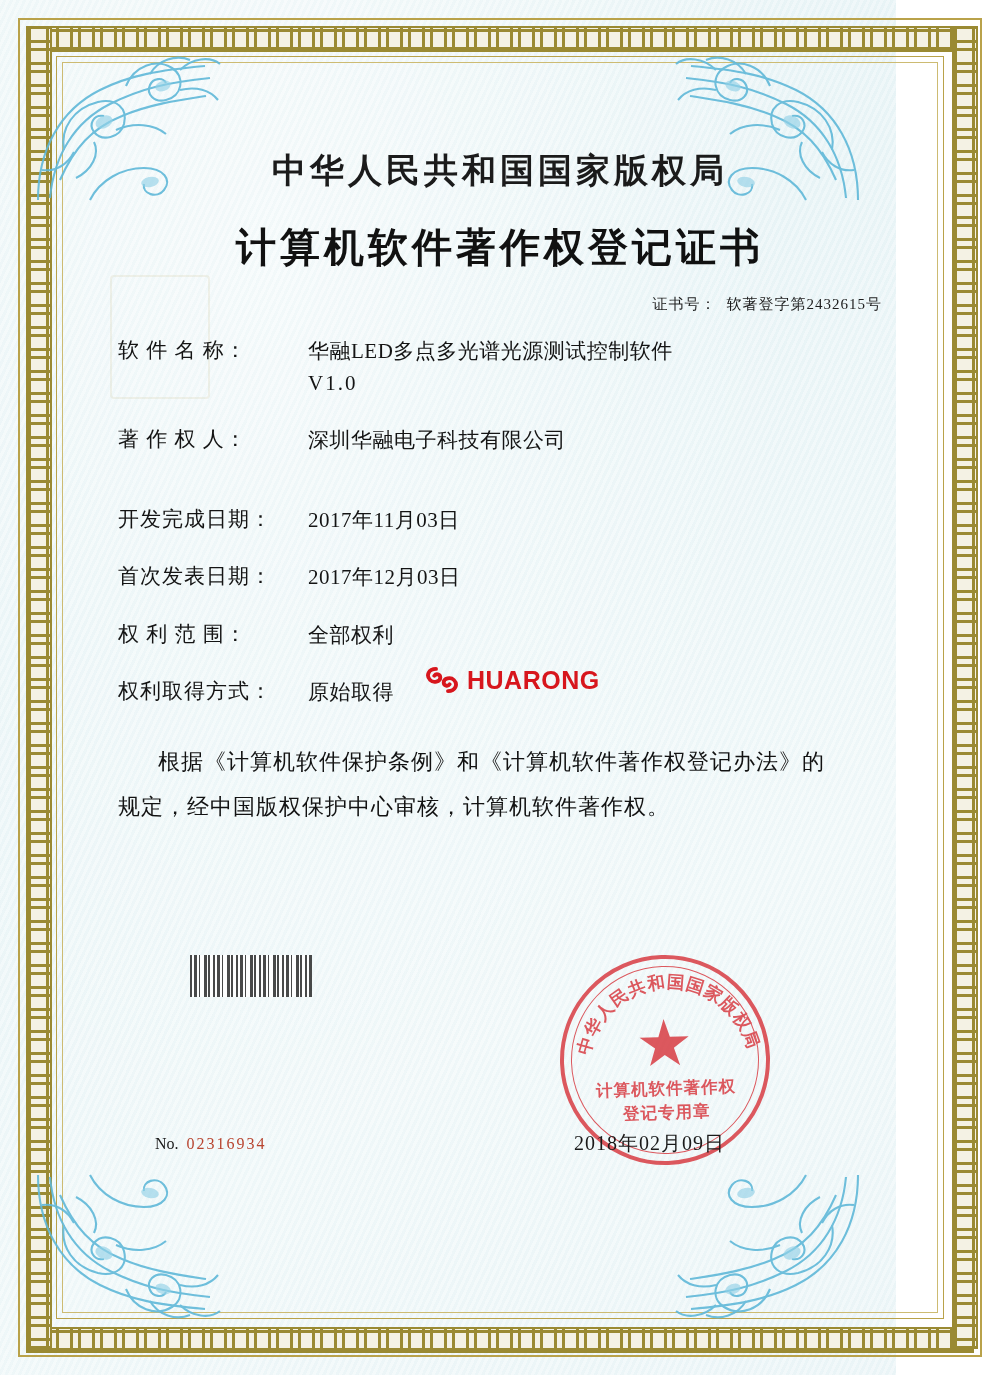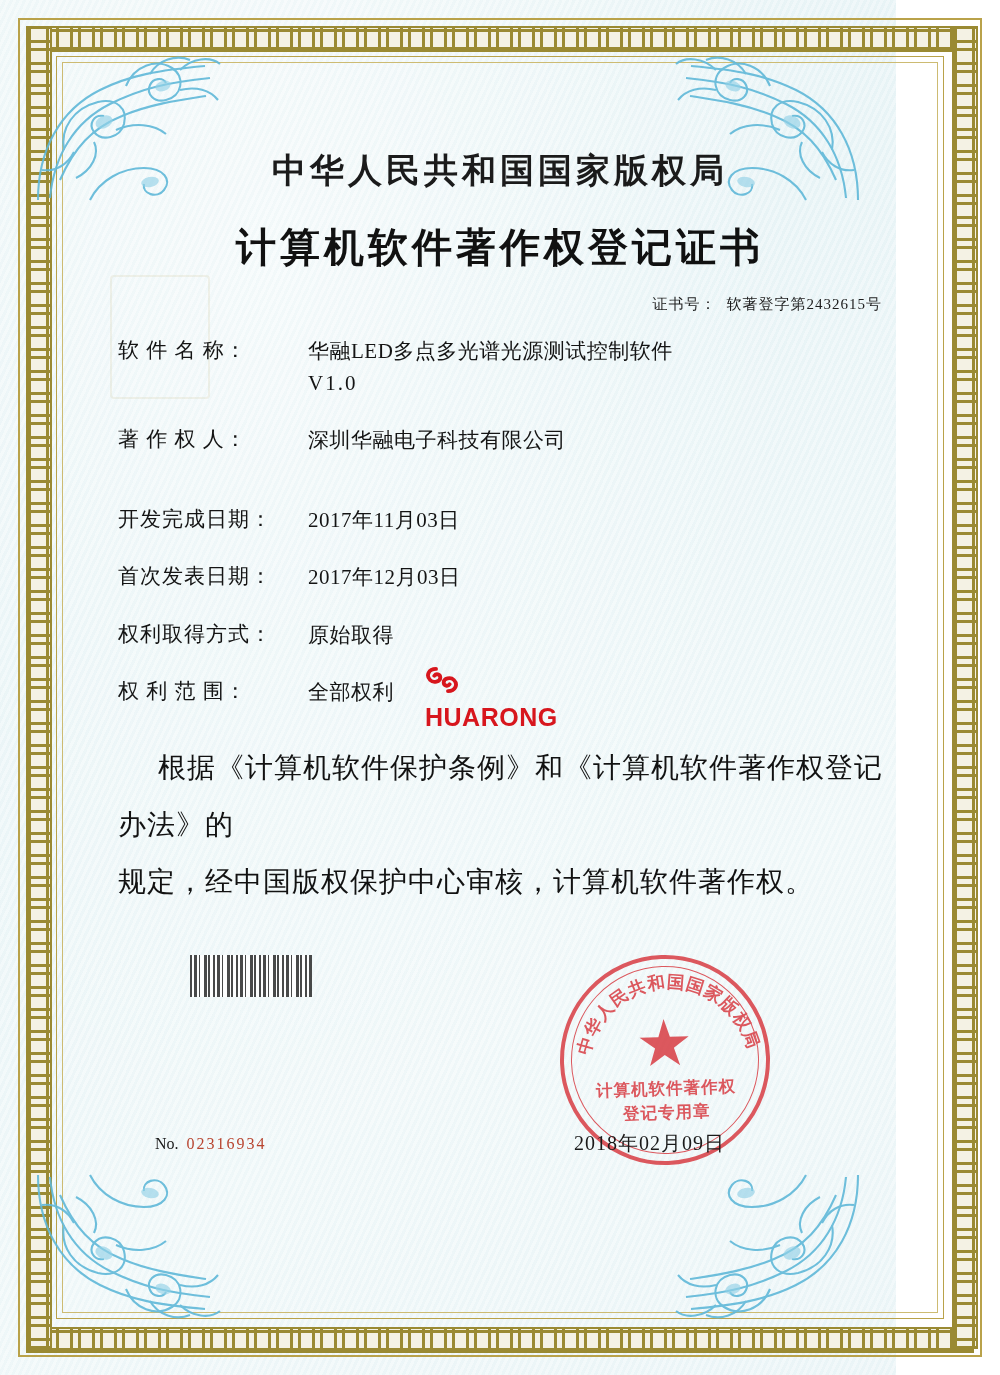--- a/index.html
+++ b/index.html
@@ -176,21 +176,21 @@
     line-height: 1.5;
   }
   .field-value .line2 {
     display: block;
     font-family: "Liberation Serif", serif;
     letter-spacing: 2px;
   }
 
   .statement {
     margin-top: 30px;
-    font-size: 28px;
+    font-size: 22px;
     line-height: 2.05;
     color: #121212;
     letter-spacing: 1px;
     padding-left: 28px;
     padding-right: 10px;
   }
   .statement .indent { display: block; text-indent: 40px; }
 
   
   .barcode {
@@ -208,23 +208,22 @@
         #2a2a2a 18px, #2a2a2a 20px, #ffffff 20px, #ffffff 23px);
     opacity: 0.85;
   }
 
   
   .logo {
     position: absolute;
     left: 425px;
     top: 665px;
     display: flex;
-    align-items: flex-start;
+    align-items: flex-end;
     gap: 8px;
-    flex-direction: column;
   }
   .logo-mark {
     width: 34px; height: 30px;
   }
   .logo-text {
     font-family: "Liberation Sans", sans-serif;
     font-weight: bold;
     font-size: 25px;
     letter-spacing: 0.5px;
     color: #d7161d;
@@ -444,27 +443,27 @@
         <div class="field-label">开发完成日期：</div>
         <div class="field-value">2017年11月03日</div>
       </div>
 
       <div class="field-row">
         <div class="field-label">首次发表日期：</div>
         <div class="field-value">2017年12月03日</div>
       </div>
 
       <div class="field-row">
+        <div class="field-label">权 利 范 围：</div>
+        <div class="field-value">全部权利</div>
+      </div>
+
+      <div class="field-row">
         <div class="field-label">权利取得方式：</div>
         <div class="field-value">原始取得</div>
-      </div>
-
-      <div class="field-row">
-        <div class="field-label">权 利 范 围：</div>
-        <div class="field-value">全部权利</div>
       </div>
 
 
     </div>
 
     <div class="statement">
       <span class="indent">根据《计算机软件保护条例》和《计算机软件著作权登记办法》的</span>
       <span>规定，经中国版权保护中心审核，计算机软件著作权。</span>
     </div>
   </div>

